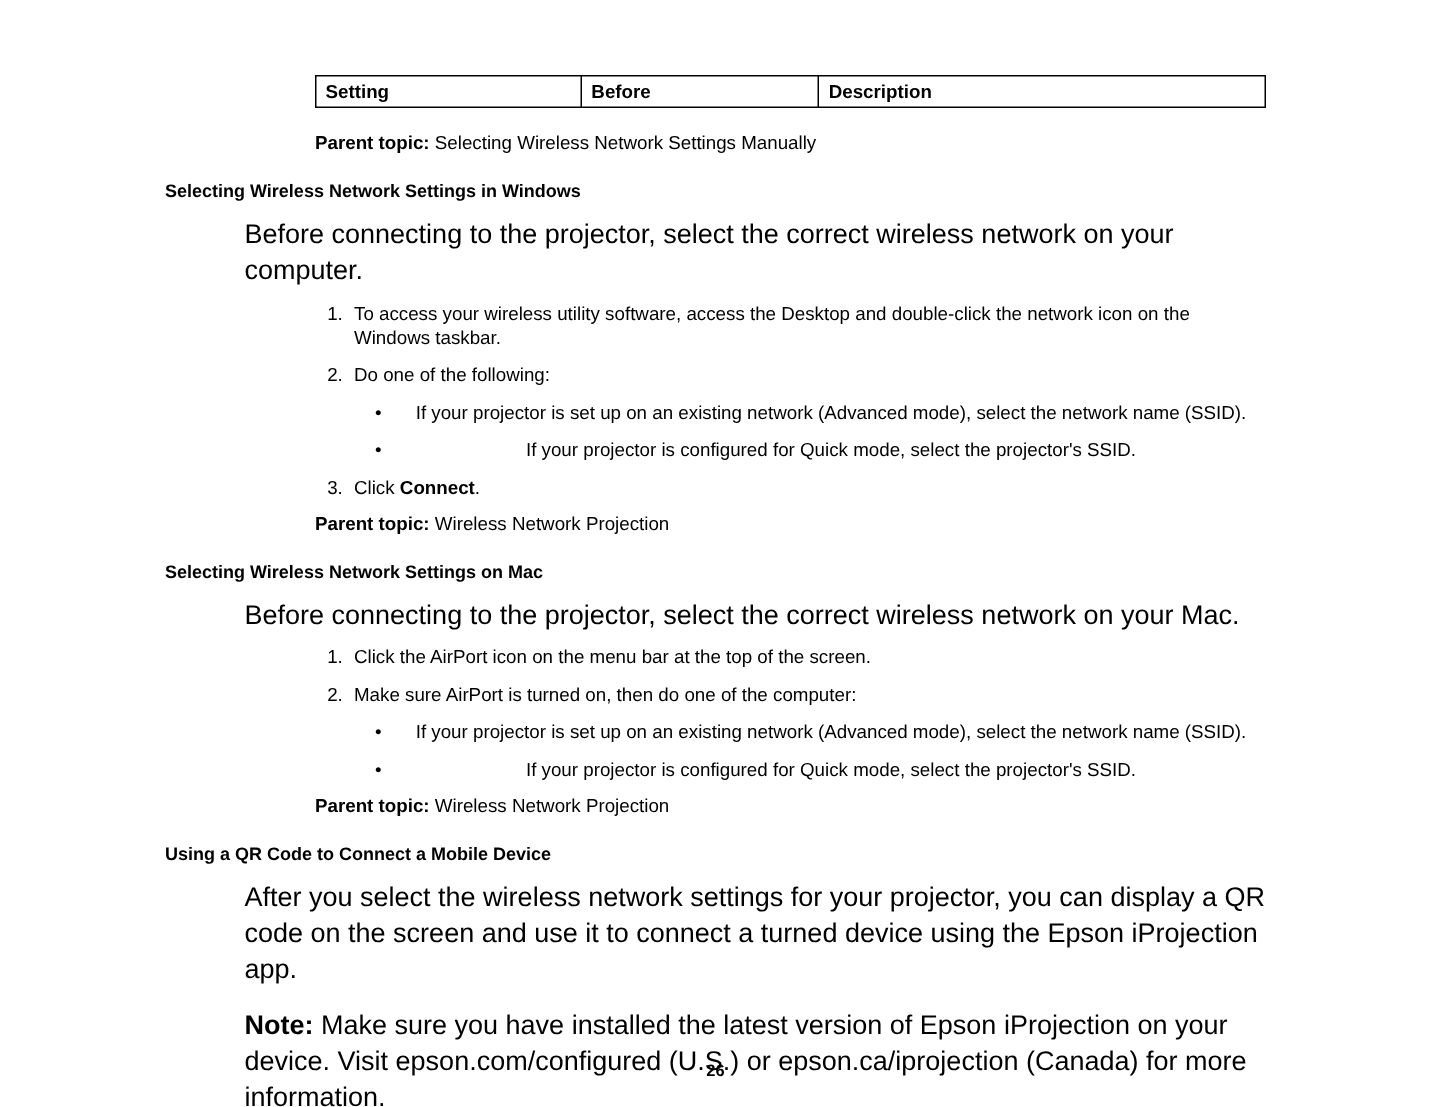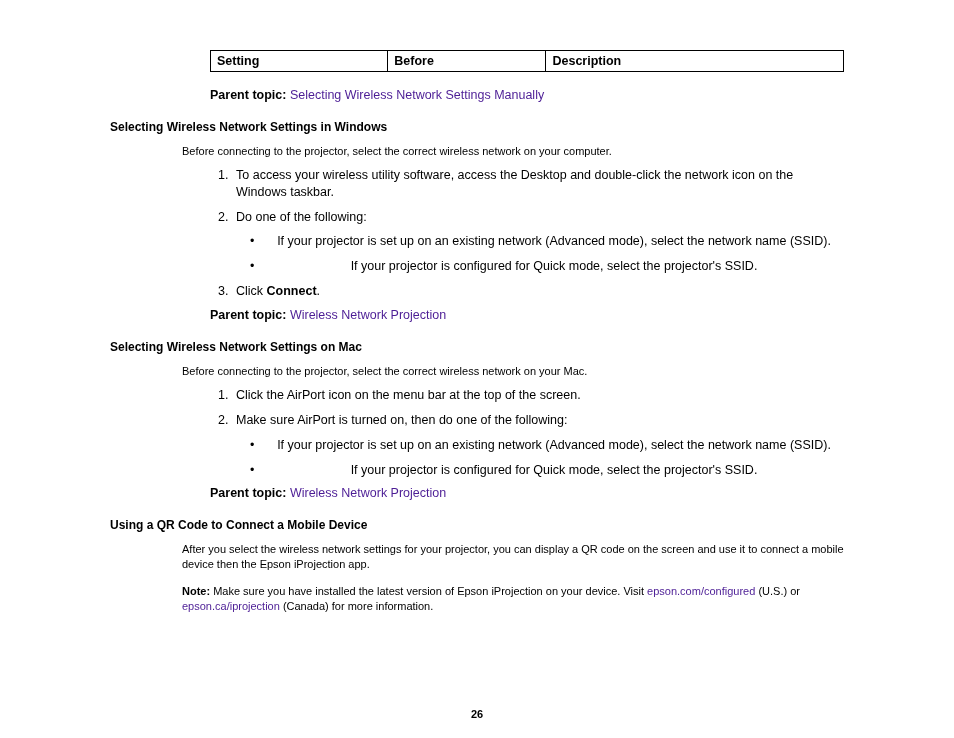--- a/index.html
+++ b/index.html
@@ -31,30 +31,30 @@
     .col1 { width: 28%; }
     .col2 { width: 25%; }
     .col3 { width: 47%; }
     .opt-line { display: block; margin-bottom: 4px; }
     .parent-topic {
       margin-left: 100px;
       font-size: 12.5px;
       margin-bottom: 18px;
     }
     .parent-topic .label { font-weight: bold; }
-    .link { color: #4c1d95; text-decoration: none; }
+    .link { color: #000000; text-decoration: none; }
     h2 {
       font-size: 12px;
       font-weight: bold;
       margin-bottom: 10px;
       margin-top: 6px;
     }
     .body-text {
-      margin-left: 72px;
-      font-size: 11px;
+      margin-left: 53px;
+      font-size: 18px;
       line-height: 1.35;
       margin-bottom: 8px;
     }
     ol {
       margin-left: 100px;
       padding-left: 22px;
       font-size: 12.5px;
       line-height: 1.35;
     }
     ol > li { margin-bottom: 8px; padding-left: 4px; }
@@ -121,31 +121,31 @@
 <div class="parent-topic">
   <span class="label">Parent topic:</span>
   <a href="#" class="link">Wireless Network Projection</a>
 </div>
 
 <h2>Selecting Wireless Network Settings on Mac</h2>
 <div class="body-text">Before connecting to the projector, select the correct wireless network on your Mac.</div>
 <ol>
   <li>Click the AirPort icon on the menu bar at the top of the screen.</li>
   <li>
-    <span>Make sure AirPort is turned on, then do one of the following:</span>
+    <span>Make sure AirPort is turned on, then do one of the computer:</span>
     <ul>
       <li>If your projector is set up on an existing network (Advanced mode), select the network name (SSID).</li>
       <li>If your projector is configured for Quick mode, select the projector's SSID.</li>
     </ul>
   </li>
 </ol>
 <div class="parent-topic">
   <span class="label">Parent topic:</span>
   <a href="#" class="link">Wireless Network Projection</a>
 </div>
 
 <h2>Using a QR Code to Connect a Mobile Device</h2>
-<div class="body-text">After you select the wireless network settings for your projector, you can display a QR code on the screen and use it to connect a mobile device then the Epson iProjection app.</div>
+<div class="body-text">After you select the wireless network settings for your projector, you can display a QR code on the screen and use it to connect a turned device using the Epson iProjection app.</div>
 <div class="body-text note">
   <span class="bold">Note:</span><span> Make sure you have installed the latest version of Epson iProjection on your device. Visit </span><a href="#" class="link">epson.com/configured</a><span> (U.S.) or </span><a href="#" class="link">epson.ca/iprojection</a><span> (Canada) for more information.</span>
 </div>
 
 <div class="page-num">26</div>
 
 </body></html>

